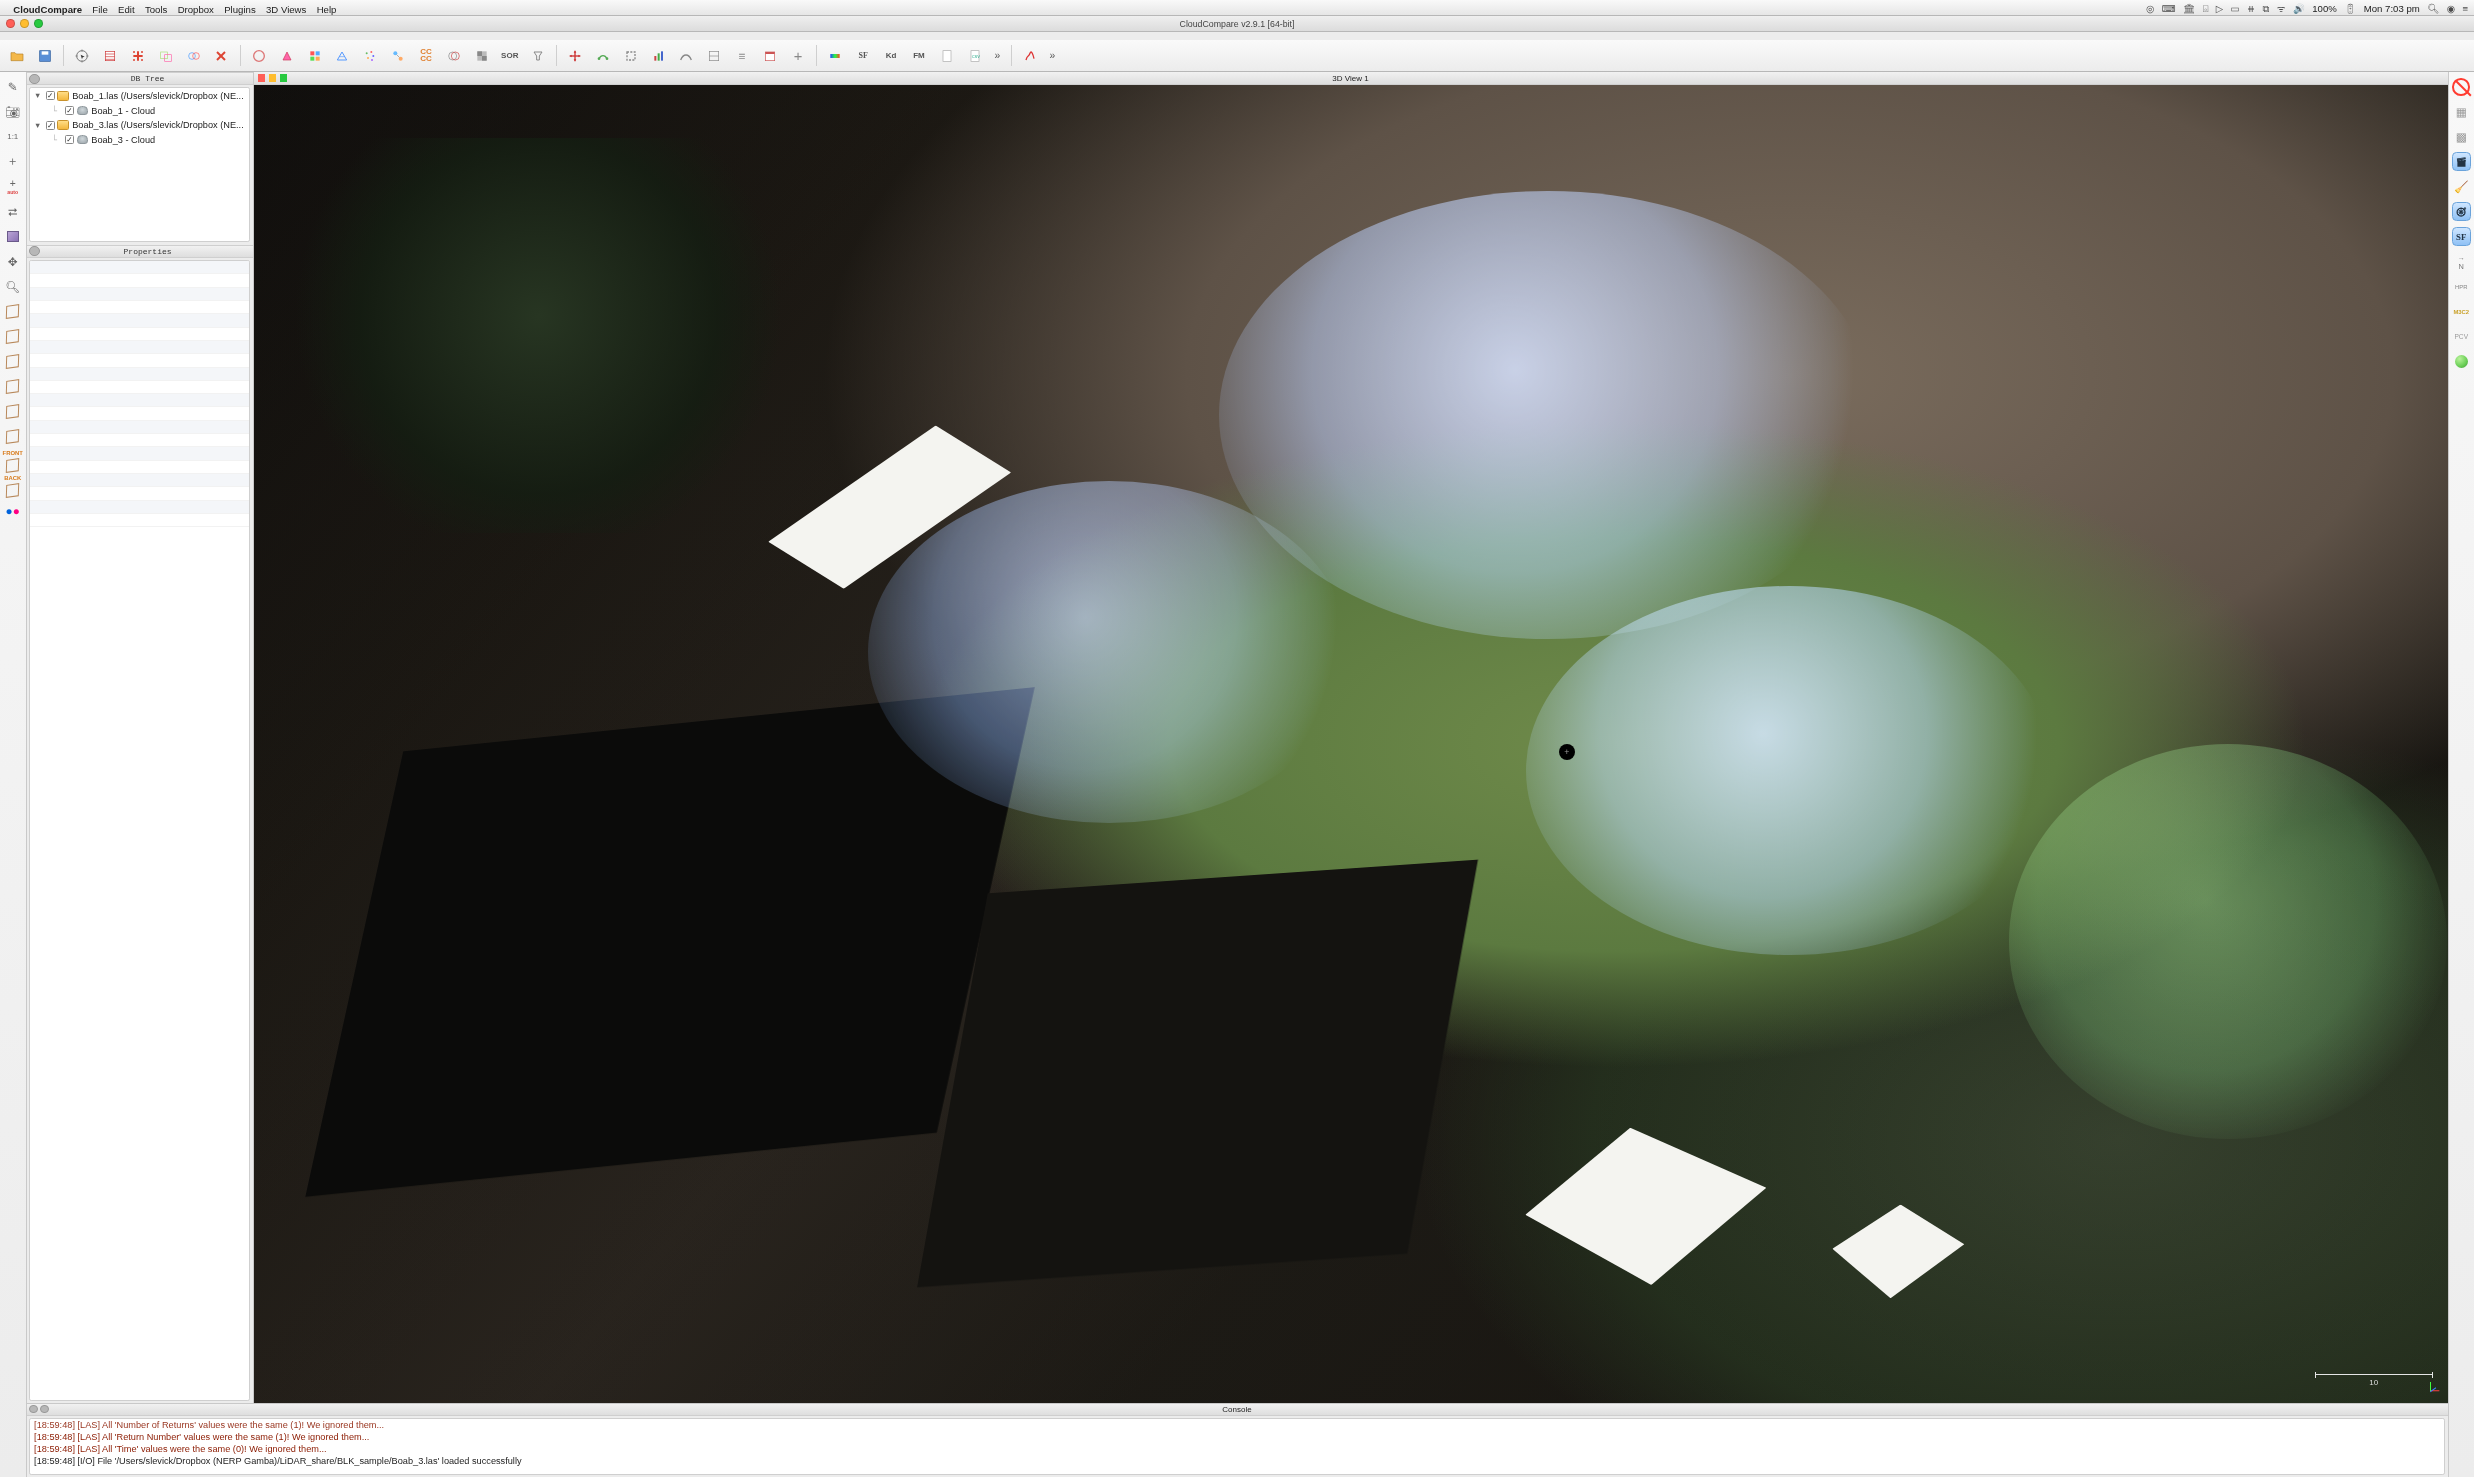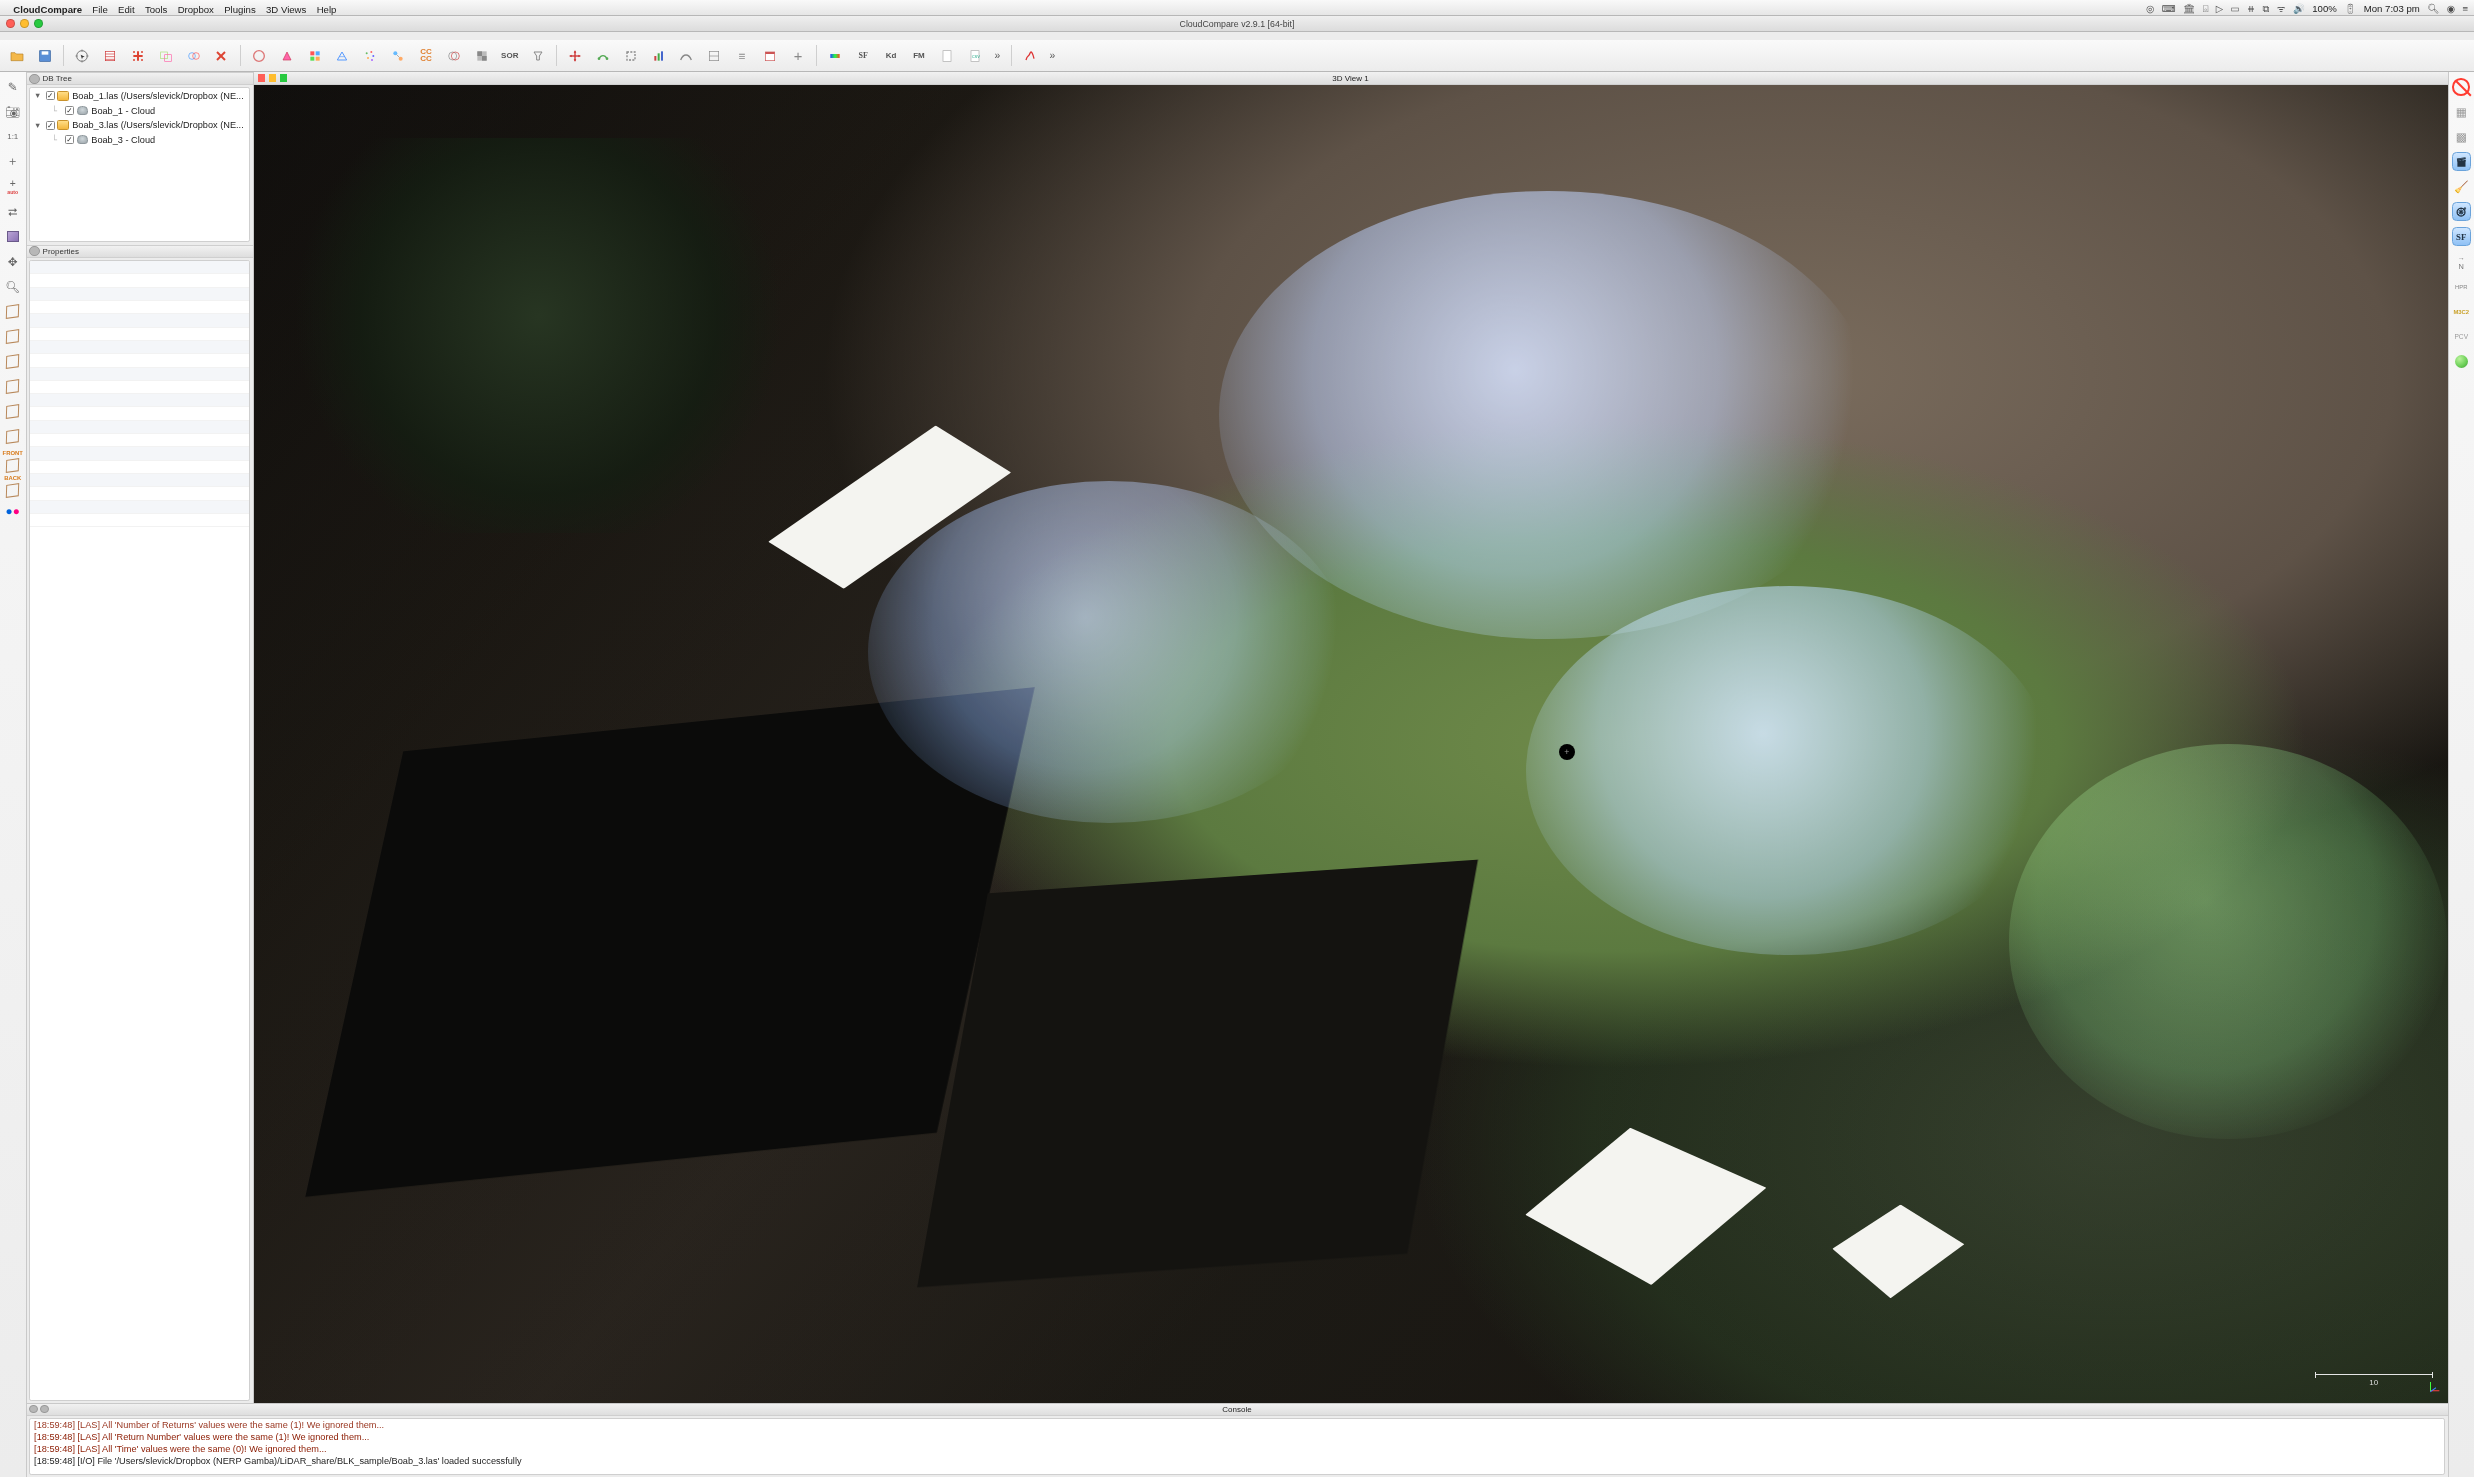--- a/index.html
+++ b/index.html
@@ -38,21 +38,21 @@
 .strip-btn.accent { color:#e07b00; }
 .strip-btn.frontback { font-size: 5.9px; font-weight: 700; color:#d87a1a; line-height:1; flex-direction:column; }
 .strip-btn .cube { width:13.3px; height:13.3px; border:1.1px solid #b8885a; transform: skewY(-10deg) rotate(2deg); }
 
 .center { flex: 1; display: flex; flex-direction: column; min-width: 0; }
 .center-top { flex: 1; display: flex; min-height: 0; }
 
 .panels { width: 227px; display: flex; flex-direction: column; border-right: 0.7px solid #c9c9c9; background: #ececec; }
 .panel-head { height: 13.3px; background: linear-gradient(#f1f1f1,#dedede); border-top:0.7px solid #cfcfcf; border-bottom:0.7px solid #cfcfcf; display:flex; align-items:center; font-size:8px; }
 .panel-head .pin { width:10.3px; height:10.3px; margin:0 2.9px; background:#b7b7b7; border-radius:50%; border:0.7px solid #999; }
-.panel-head .title { flex:1; text-align:left; color:#333; }
+.panel-head .title { flex:1; text-align:center; color:#333;font-family:Liberation Mono, monospace; }
 
 .dbtree { height: 155px; background: #fff; border: 0.7px solid #cfcfcf; margin: 2.2px; border-radius:2.2px; overflow: auto; font-size: 9.2px; }
 .tree-row { display:flex; align-items:center; height: 14.7px; padding-left: 4.4px; gap: 2.9px; }
 .tree-row.child { padding-left: 22px; }
 .tree-arrow { width:8.8px; color:#666; font-size:7.4px; }
 .tree-elbow { width:10.3px; color:#bdbdbd; font-size:8.8px; font-family: monospace; }
 .tree-check { width:8.8px; height:8.8px; border:0.7px solid #888; border-radius:1.5px; display:flex; align-items:center; justify-content:center; font-size:7.4px; color:#333; background:#fff; }
 .tree-icon { width:11.8px; height:10.3px; }
 .folder-icon { background: linear-gradient(#ffdd87,#f3b73e); border-radius:1.5px; border:0.7px solid #c9922b; }
 .cloud-icon { width:11.8px; height:8.8px; border-radius: 4.4px 4.4px 2.9px 2.9px; background: radial-gradient(ellipse at 50% 40%, #cfd7db, #9aa3a8); border:0.7px solid #8f989d; }

